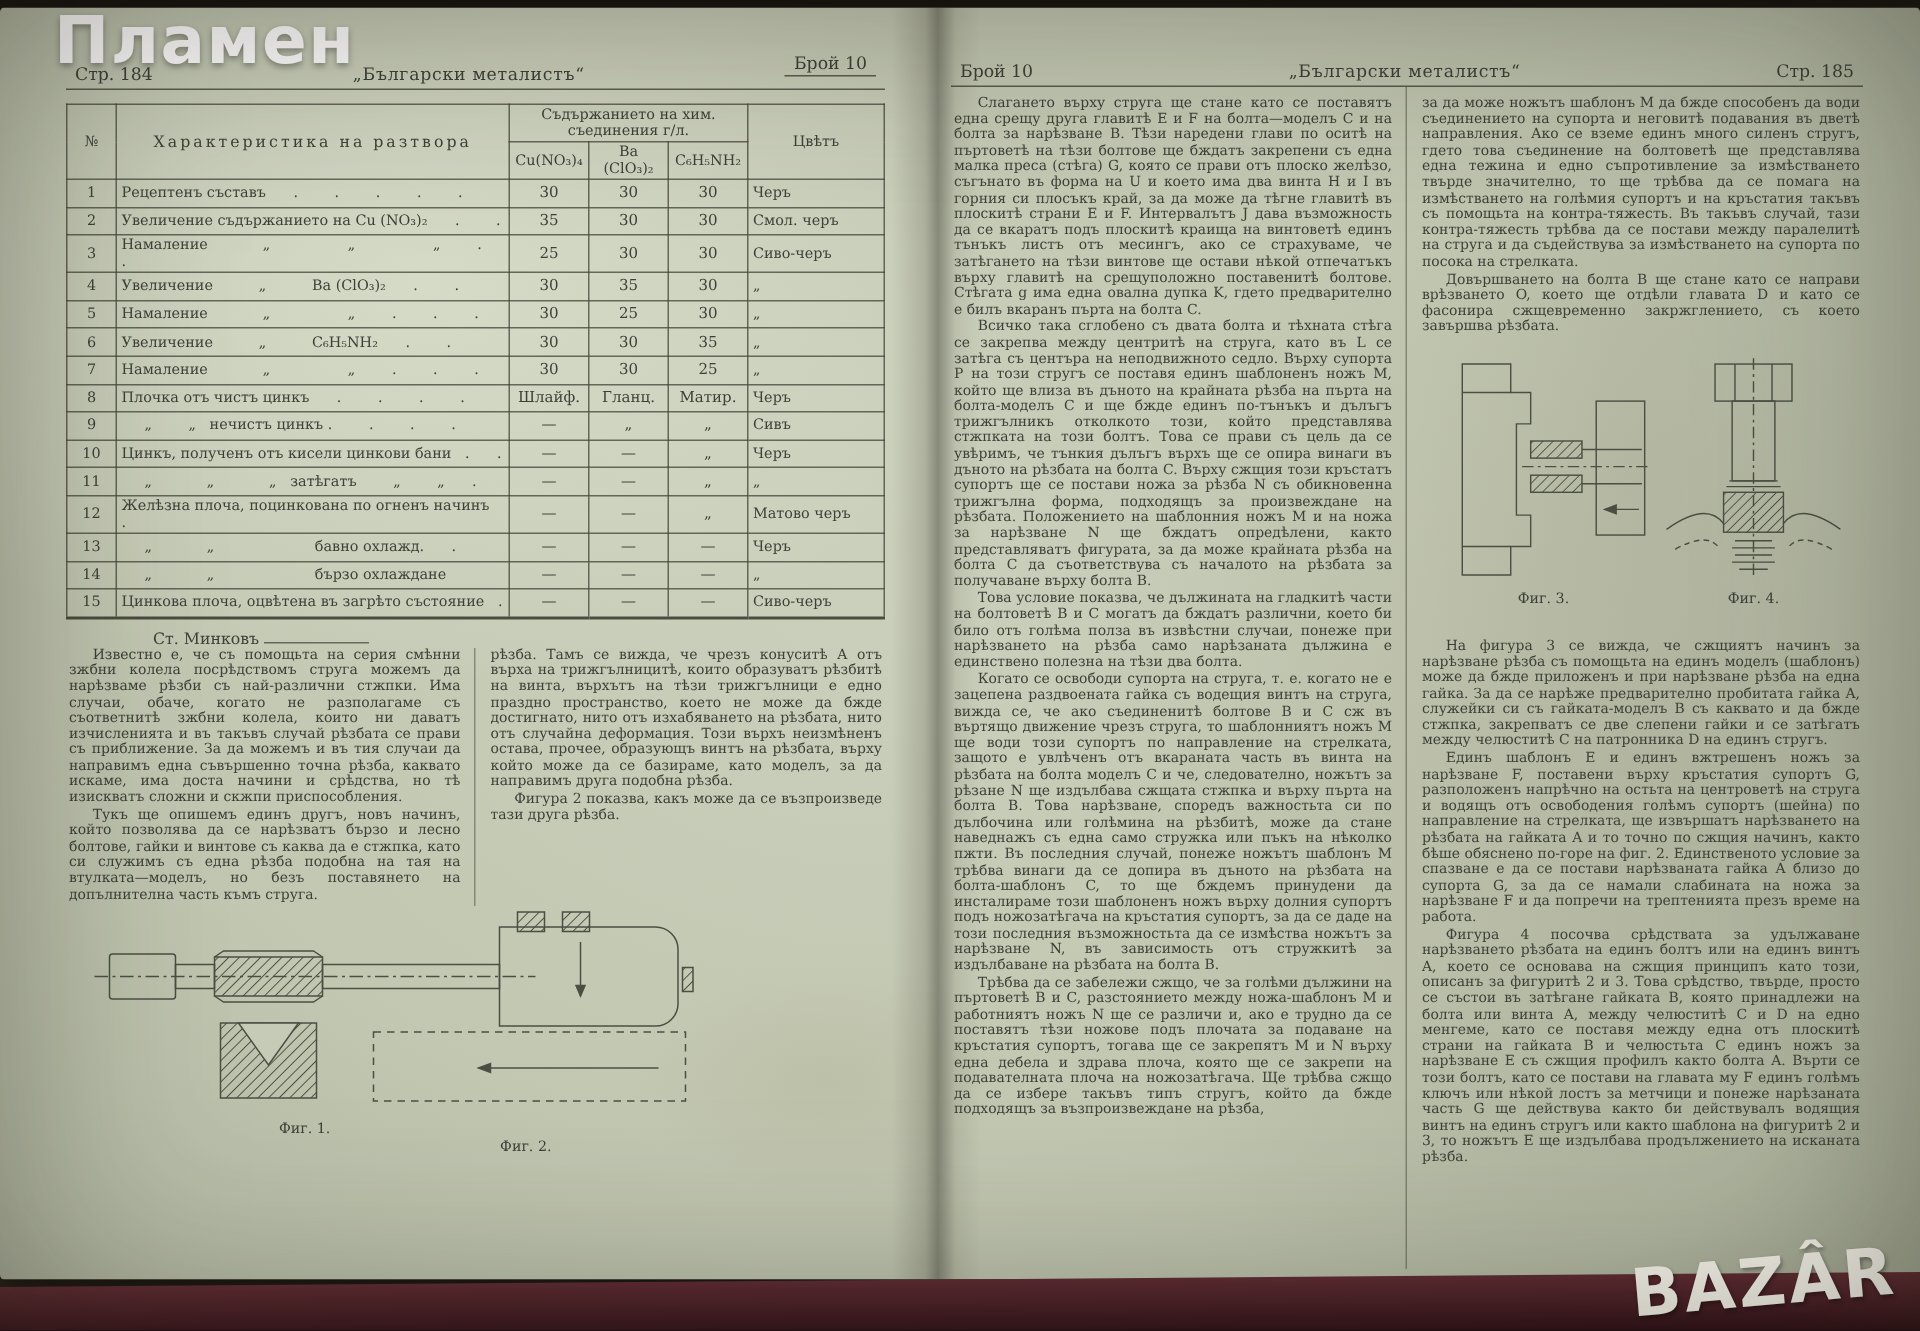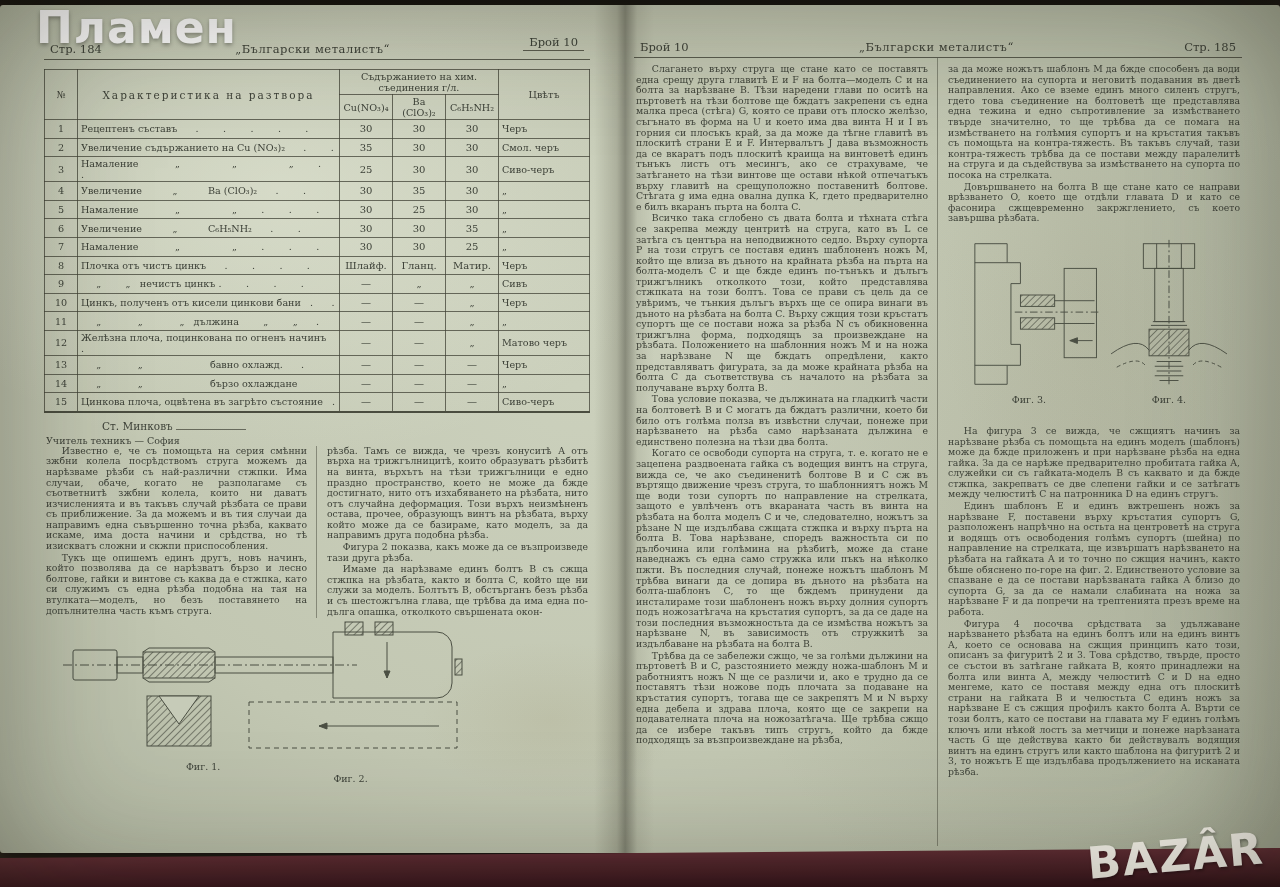--- a/index.html
+++ b/index.html
@@ -183,21 +183,21 @@
           <tr>
             <td class="c-no">10</td>
             <td class="c-desc">Цинкъ, полученъ отъ кисели цинкови бани   .      .</td>
             <td class="c-v">—</td>
             <td class="c-v">—</td>
             <td class="c-v">„</td>
             <td class="c-color">Черъ</td>
           </tr>
           <tr>
             <td class="c-no">11</td>
-            <td class="c-desc">     „            „            „   дължина        „        „      .</td>
+            <td class="c-desc">     „            „            „   затѣгатъ        „        „      .</td>
             <td class="c-v">—</td>
             <td class="c-v">—</td>
             <td class="c-v">„</td>
             <td class="c-color">„</td>
           </tr>
           <tr>
             <td class="c-no">12</td>
             <td class="c-desc">Желѣзна плоча, поцинкована по огненъ начинъ   .</td>
             <td class="c-v">—</td>
             <td class="c-v">—</td>
@@ -228,32 +228,30 @@
             <td class="c-v">—</td>
             <td class="c-color">Сиво-черъ</td>
           </tr>
         </tbody>
     </table>
 
     <div class="sig1">
       <span>Ст. Минковъ</span>
       <span class="rule"></span>
     </div>
-    <div class="sig2">Учитель техникъ — София</div>
 
 
     <div class="cols top-left">
       <div class="col" id="lp-col1-top">
           <p class="para">Известно е, че съ помощьта на серия смѣнни зжбни колела посрѣдствомъ струга можемъ да нарѣзваме рѣзби съ най-различни стжпки. Има случаи, обаче, когато не разполагаме съ съответнитѣ зжбни колела, които ни даватъ изчисленията и въ такъвъ случай рѣзбата се прави съ приближение. За да можемъ и въ тия случаи да направимъ една съвършенно точна рѣзба, каквато искаме, има доста начини и срѣдства, но тѣ изискватъ сложни и скжпи приспособления.</p>
           <p class="para">Тукъ ще опишемъ единъ другъ, новъ начинъ, който позволява да се нарѣзватъ бързо и лесно болтове, гайки и винтове съ каква да е стжпка, като си служимъ съ една рѣзба подобна на тая на втулката—моделъ, но безъ поставянето на допълнителна часть къмъ струга.</p>
         </div>
       <div class="col" id="lp-col2-top">
           <p class="para noindent">рѣзба. Тамъ се вижда, че чрезъ конуситѣ A отъ върха на трижгълницитѣ, които образуватъ рѣзбитѣ на винта, върхътъ на тѣзи трижгълници е едно праздно пространство, което не може да бжде достигнато, нито отъ изхабяването на рѣзбата, нито отъ случайна деформация. Този върхъ неизмѣненъ остава, прочее, образующъ винтъ на рѣзбата, върху който може да се базираме, като моделъ, за да направимъ друга подобна рѣзба.</p>
           <p class="para">Фигура 2 показва, какъ може да се възпроизведе тази друга рѣзба.</p>
-          <p class="para">Имаме да нарѣзваме единъ болтъ B съ сжща стжпка на рѣзбата, както и болта C, който ще ни служи за моделъ. Болтътъ B, обстърганъ безъ рѣзба и съ шестожгълна глава, ще трѣбва да има една по-дълга опашка, отколкото свършената окон-</p>
         </div>
     </div>
 
     <div class="fig-band">
       <svg width="520" height="132" viewBox="0 0 520 132" fill="none" stroke="#4b4f43" stroke-width="1">
 
         <rect x="16" y="30" width="44" height="30" rx="2"></rect>
         <rect x="60" y="37" width="26" height="16"></rect>
         <rect x="86" y="32" width="72" height="26" fill="url(#hatch45)"></rect>
         <path d="M86 32 l6 -4 h60 l6 4 M86 58 l6 4 h60 l6 -4"></path>

